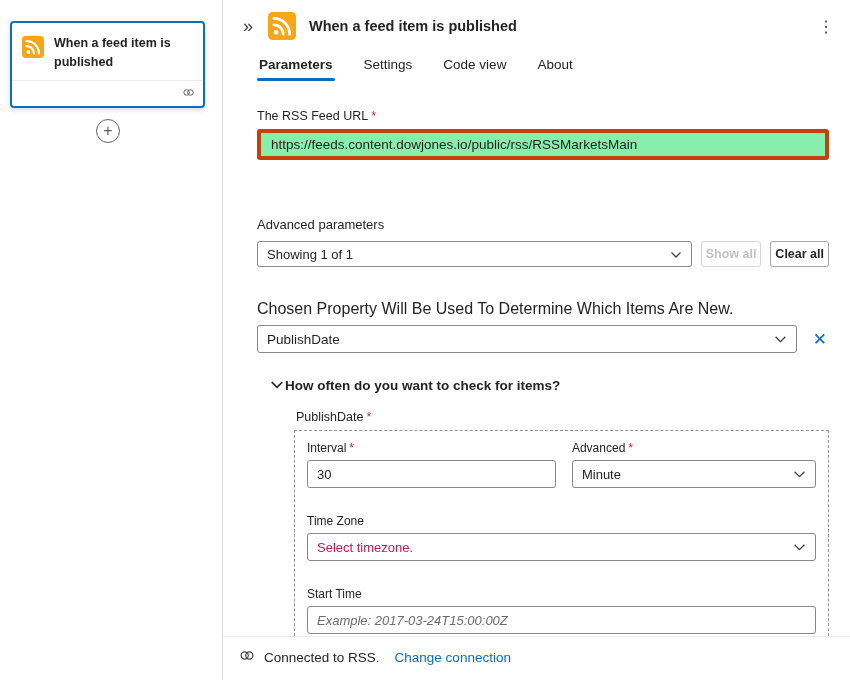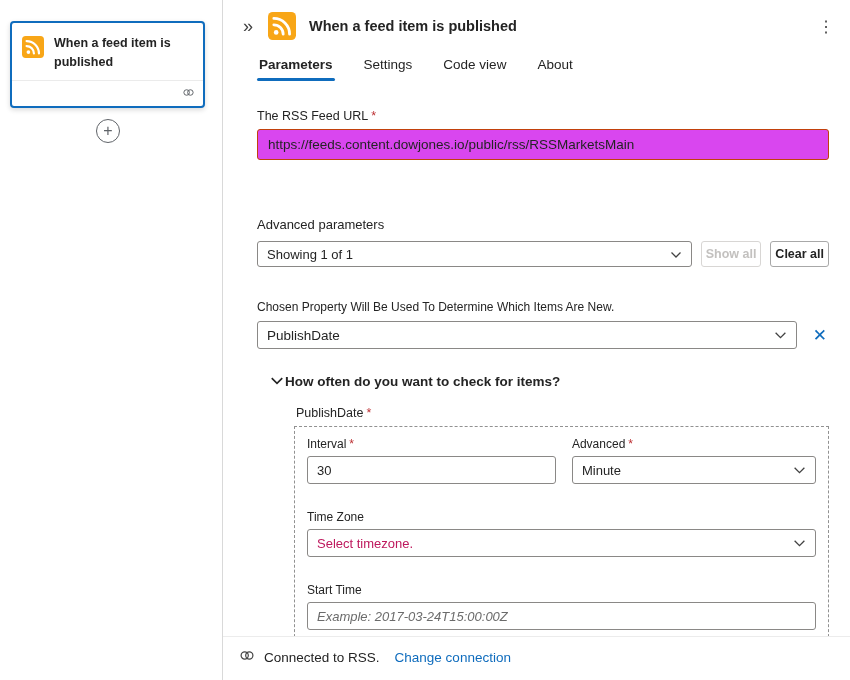--- a/index.html
+++ b/index.html
@@ -31,35 +31,35 @@
   .tabs { display:flex; gap:27px; padding-left:34px; margin-top:17px; }
   .tab { font-size:13.5px; color:#242424; padding:0 2px 9px; position:relative; cursor:pointer; }
   .tab.active { font-weight:700; }
   .tab.active::after { content:""; position:absolute; left:0; right:0; bottom:0; height:3px; border-radius:2px; background:#0f6cbd; }
 
   .content { flex:1; padding:0 21px 0 34px; overflow:hidden; }
 
   .field-label { font-size:12.5px; margin-top:28px; color:#242424; }
   .req { color:#bc2f32; margin-left:3px; }
 
-  .text-input { width:100%; height:31px; margin-top:6px; border:1px solid #c2410c; border-radius:3px;
-                padding:0 10px; font-size:13.5px; font-family:inherit; color:#242424; background:#d946ef; }
+  .text-input { width:100%; height:31px; margin-top:6px; border:4px solid #c2410c; border-radius:3px;
+                padding:0 10px; font-size:13.5px; font-family:inherit; color:#242424; background:#86efac; }
 
   .adv-label { font-size:13px; margin-top:57px; }
   .adv-row { display:flex; gap:9px; margin-top:9px; align-items:center; }
   .dropdown { border:1px solid #8a8886; border-radius:3px; height:26px; display:flex; align-items:center;
               padding:12px 9px; font-size:13px; cursor:pointer; background:#fff; color:#242424; }
   .dropdown .chev { margin-left:auto; flex:none; }
   .dd-text { margin-right:8px; white-space:nowrap; overflow:hidden; text-overflow:ellipsis; }
   .adv-dropdown { flex:1; }
   .btn { height:26px; padding:0 4px; font-size:12.5px; font-weight:600; border:1px solid #a8a8a8;
          border-radius:3px; background:#fff; color:#242424; cursor:pointer; font-family:inherit; white-space:nowrap; }
   .btn.disabled { color:#c3c1bf; border-color:#d8d6d4; cursor:default; }
 
-  .chosen-label { font-size:12px; margin-top:33px; }
+  .chosen-label { font-size:16px; margin-top:33px; }
   .chosen-row { display:flex; align-items:center; margin-top:7px; gap:14px; }
   .chosen-dropdown { flex:1; height:28px; font-size:13.5px; }
   .dismiss-btn { color:#0f6cbd; font-size:17px; background:none; border:none; cursor:pointer; padding:0 2px; line-height:1; }
 
   .expander { display:flex; align-items:center; gap:1px; margin-top:23px; padding-left:13px; cursor:pointer; }
   .expander-title { font-size:13.5px; font-weight:700; }
 
   .rec-label { margin-left:39px; margin-top:16px; font-size:12.5px; }
   .rec-box { margin-left:37px; margin-top:6px; border:1px dashed #919191; padding:4px 12px 16px; background:#fff; }
   .rec-grid { display:grid; grid-template-columns:1.02fr 1fr; column-gap:16px; }

